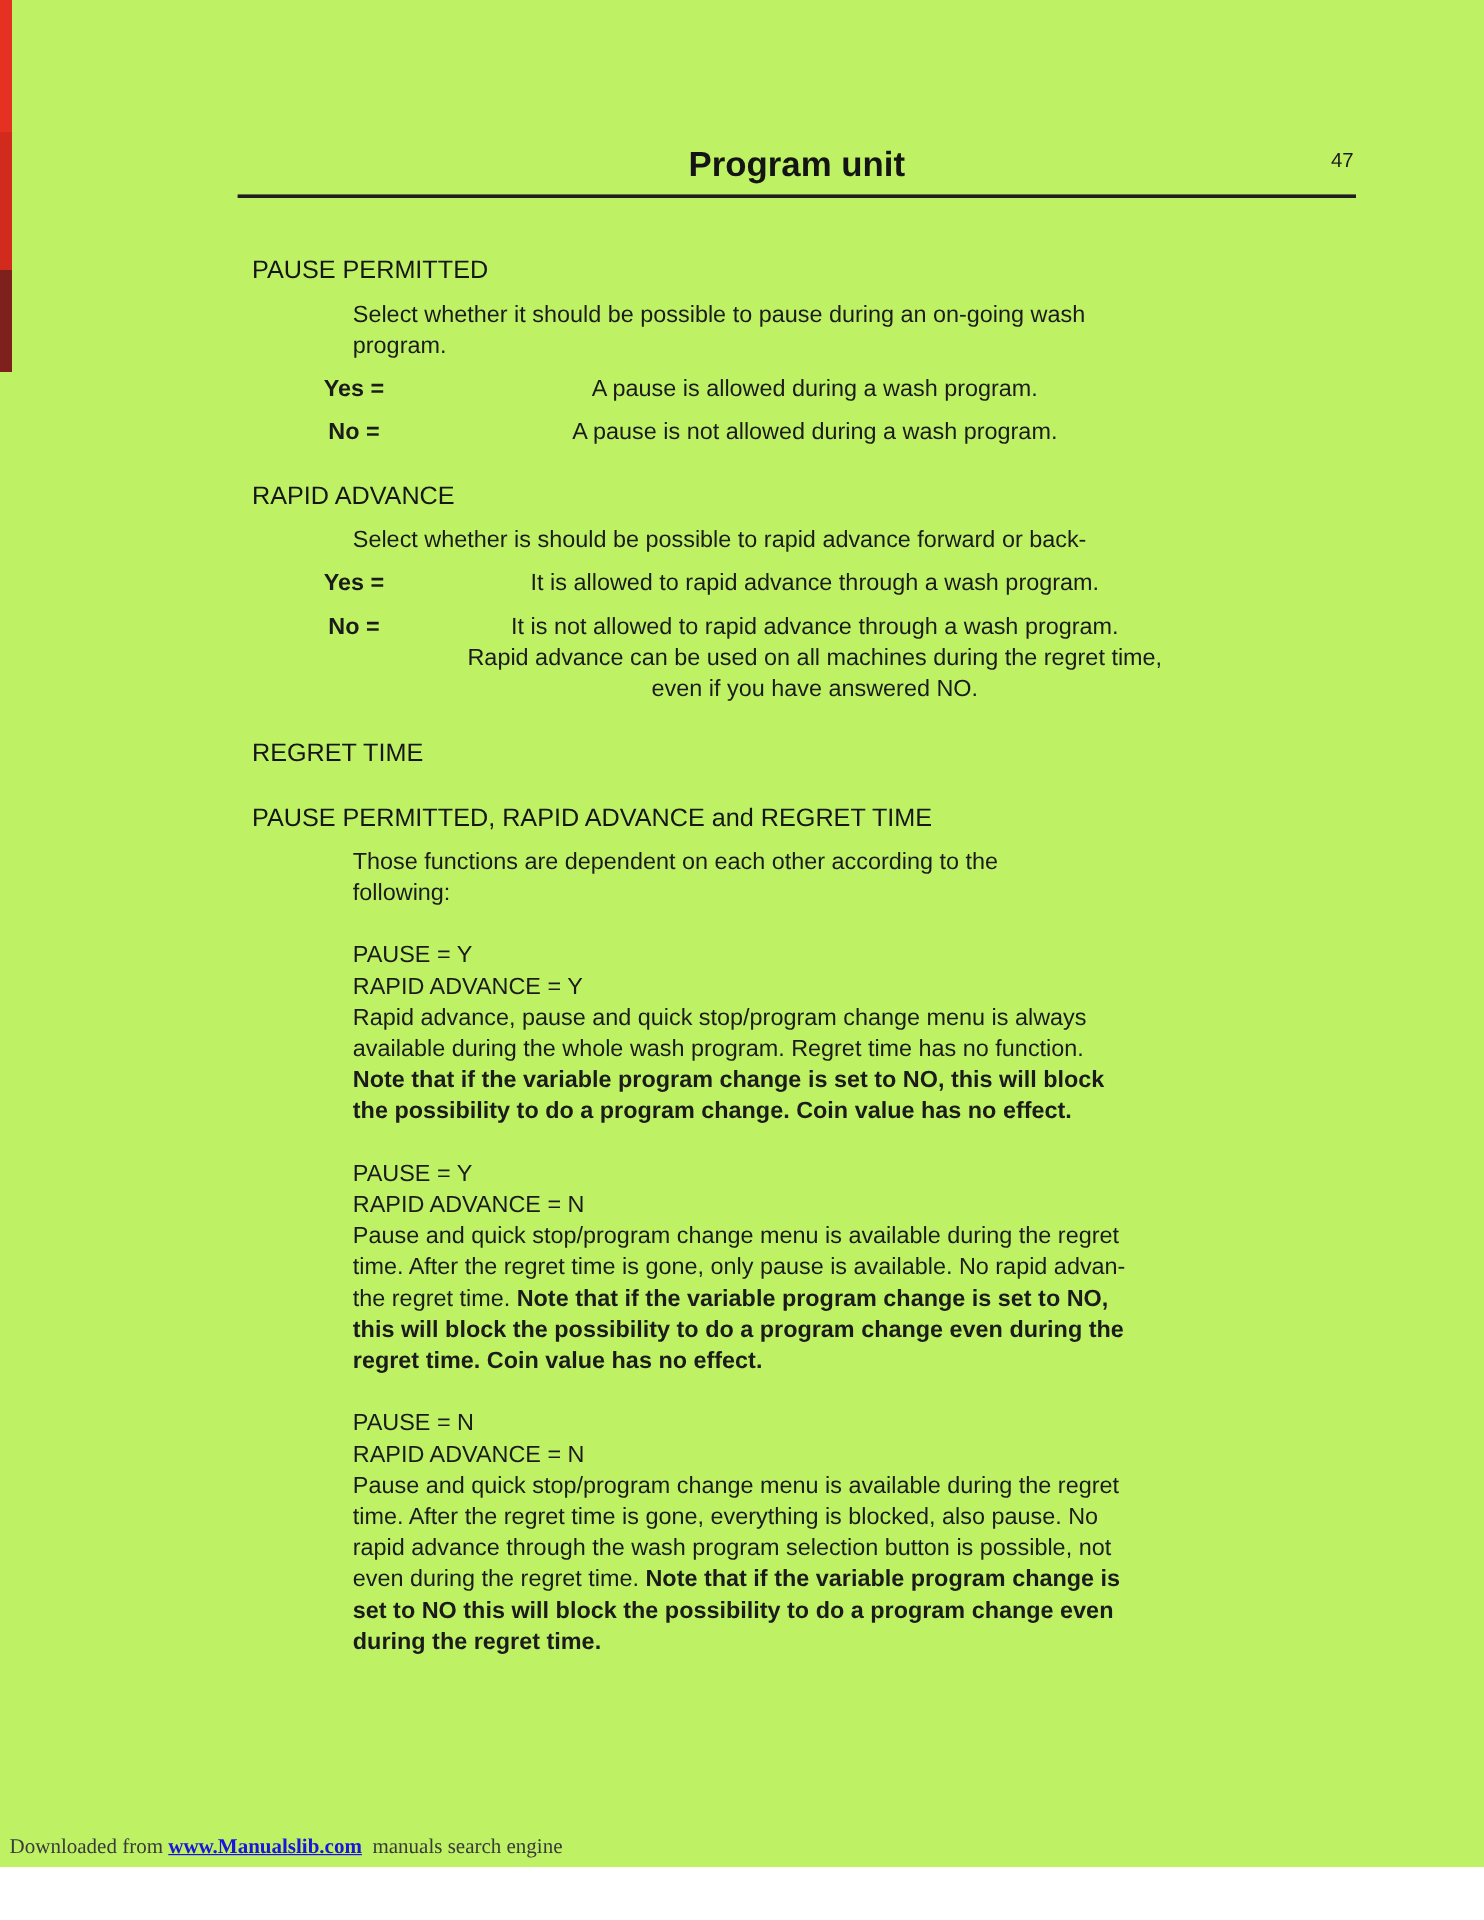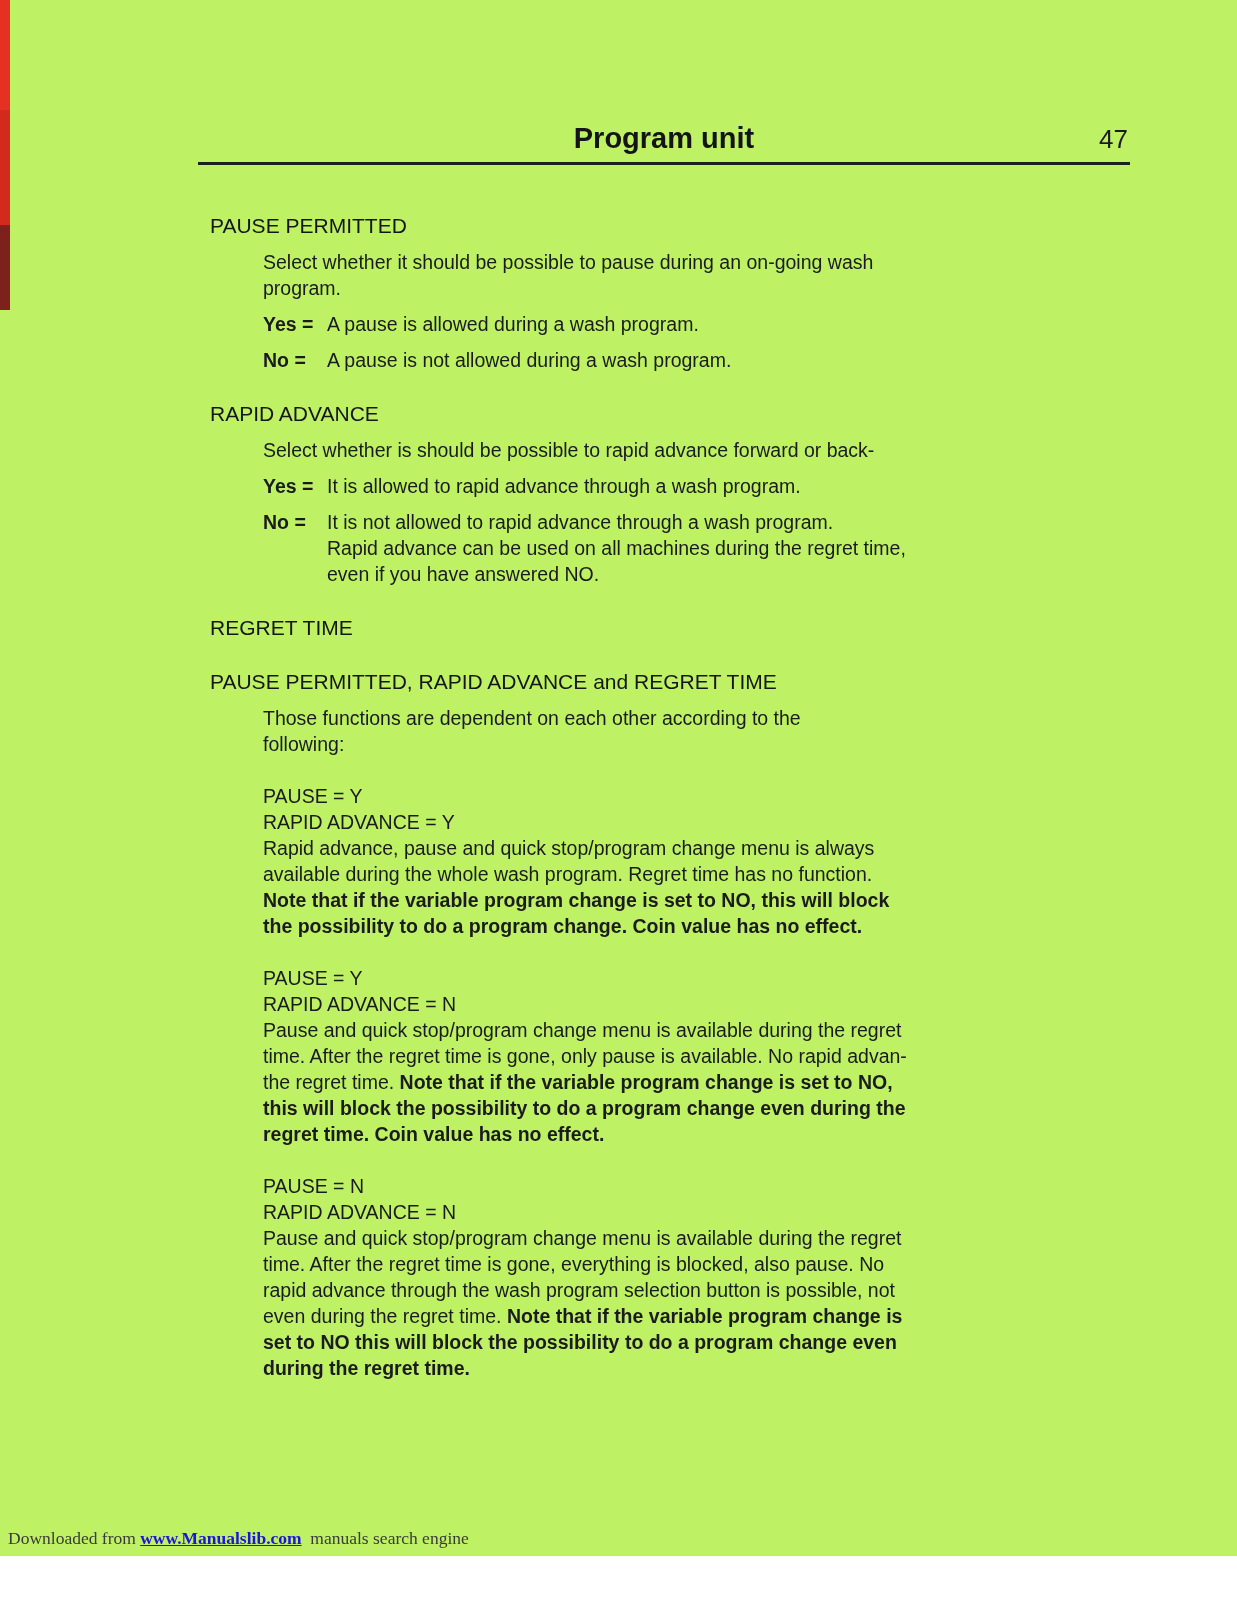--- a/index.html
+++ b/index.html
@@ -31,21 +31,21 @@
   .page-title {
     font-size: 29px;
     line-height: 36px;
     font-weight: bold;
     color: #141414;
   }
   .page-number {
     position: absolute;
     right: 2px;
     top: 124px;
-    font-size: 26px;
+    font-size: 17px;
     font-weight: normal;
     color: #1b1b1b;
   }
   .rule {
     margin-left: 198px;
     width: 932px;
     margin-top: 6px;
     border-top: 3px solid #1f1f1f;
   }
 
@@ -61,24 +61,26 @@
     color: #161616;
     margin: 28px 0 10px 0;
     white-space: pre;
   }
   .content > .section-heading:first-child { margin-top: 0; }
   .para { margin: 10px 0 10px 53px; }
   .block { margin-top: 26px; }
   .line {
     line-height: 26px;
     white-space: pre;
+    margin-left: 31px;
   }
   .def {
     display: flex;
     margin: 10px 0 10px 53px;
+    text-align: center;
   }
   .def .term {
     flex: 0 0 64px;
     width: 64px;
     font-weight: bold;
     line-height: 26px;
     white-space: pre;
   }
   .def .def-text { flex: 1 1 auto; }
   .seg-bold { font-weight: bold; }

